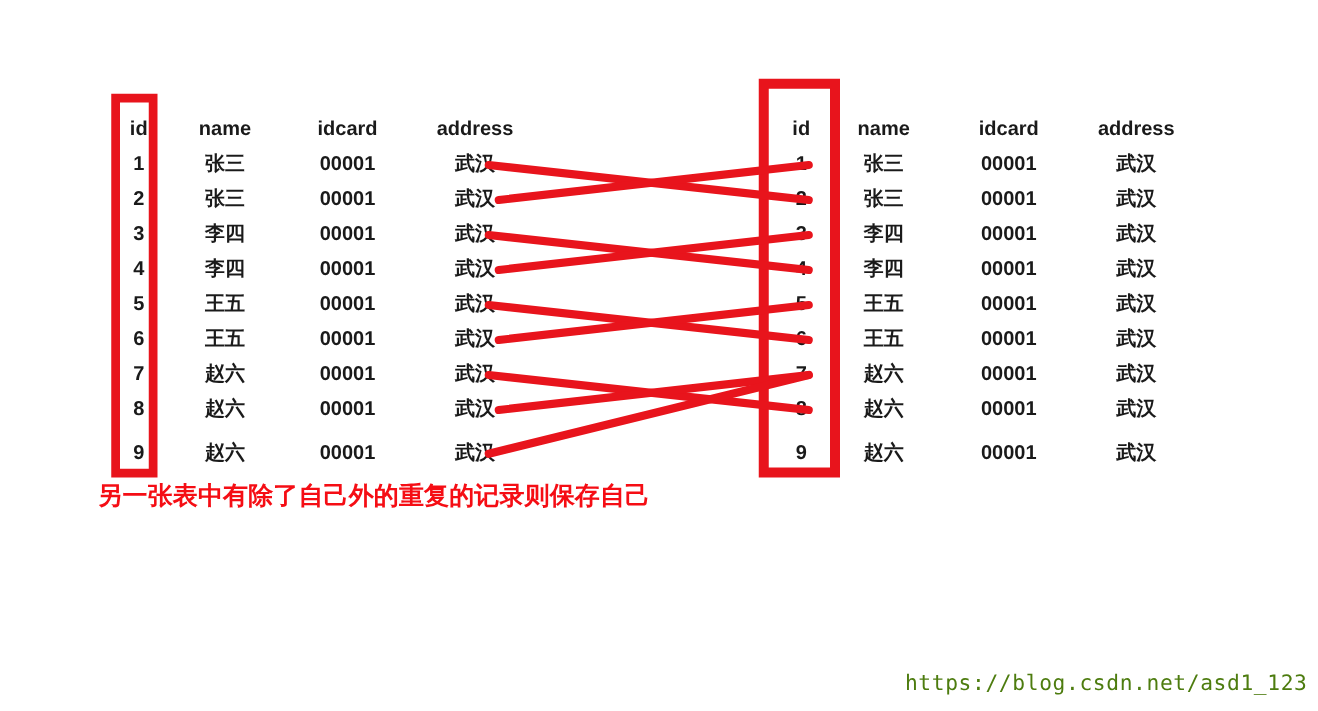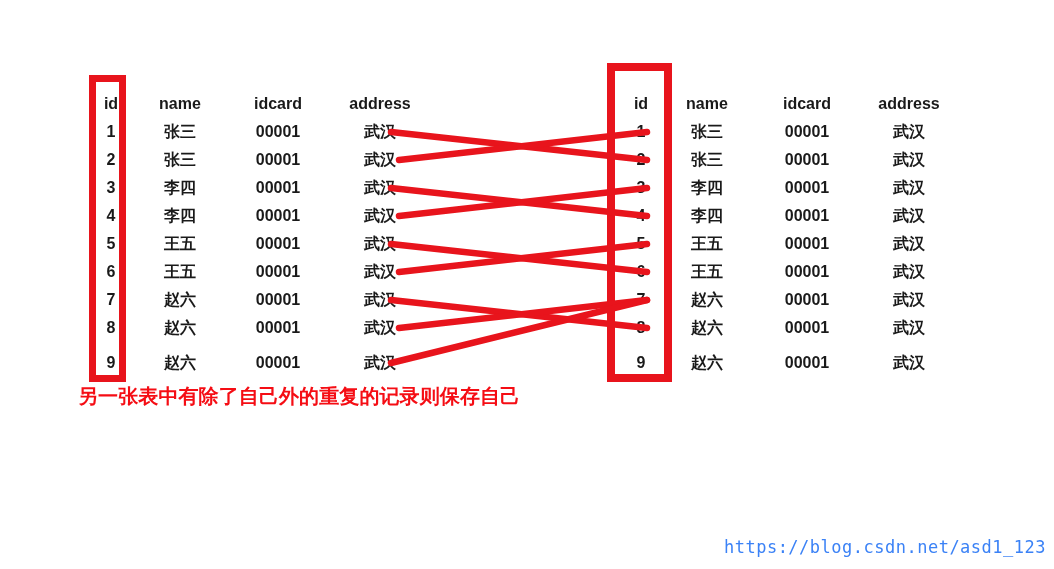--- a/index.html
+++ b/index.html
@@ -200,15 +200,15 @@
       <line x1="399" y1="216" x2="647" y2="188" stroke="#e8141c" stroke-width="6.5" stroke-linecap="round"></line>
       <line x1="391" y1="244" x2="647" y2="272" stroke="#e8141c" stroke-width="6.5" stroke-linecap="round"></line>
       <line x1="399" y1="272" x2="647" y2="244" stroke="#e8141c" stroke-width="6.5" stroke-linecap="round"></line>
       <line x1="391" y1="300" x2="647" y2="328" stroke="#e8141c" stroke-width="6.5" stroke-linecap="round"></line>
       <line x1="399" y1="328" x2="647" y2="300" stroke="#e8141c" stroke-width="6.5" stroke-linecap="round"></line>
       <line x1="391" y1="363" x2="647" y2="300" stroke="#e8141c" stroke-width="6.5" stroke-linecap="round"></line>
     </svg>
 
   <div id="annotation" style="color: rgb(245, 13, 20);">另一张表中有除了自己外的重复的记录则保存自己</div>
 
-  <div id="watermark" style="color: #3b82f6;">https://blog.csdn.net/asd1_123</div>
+  <div id="watermark" style="color: #4d7c0f;">https://blog.csdn.net/asd1_123</div>
 
 </div>
 
 </body></html>

